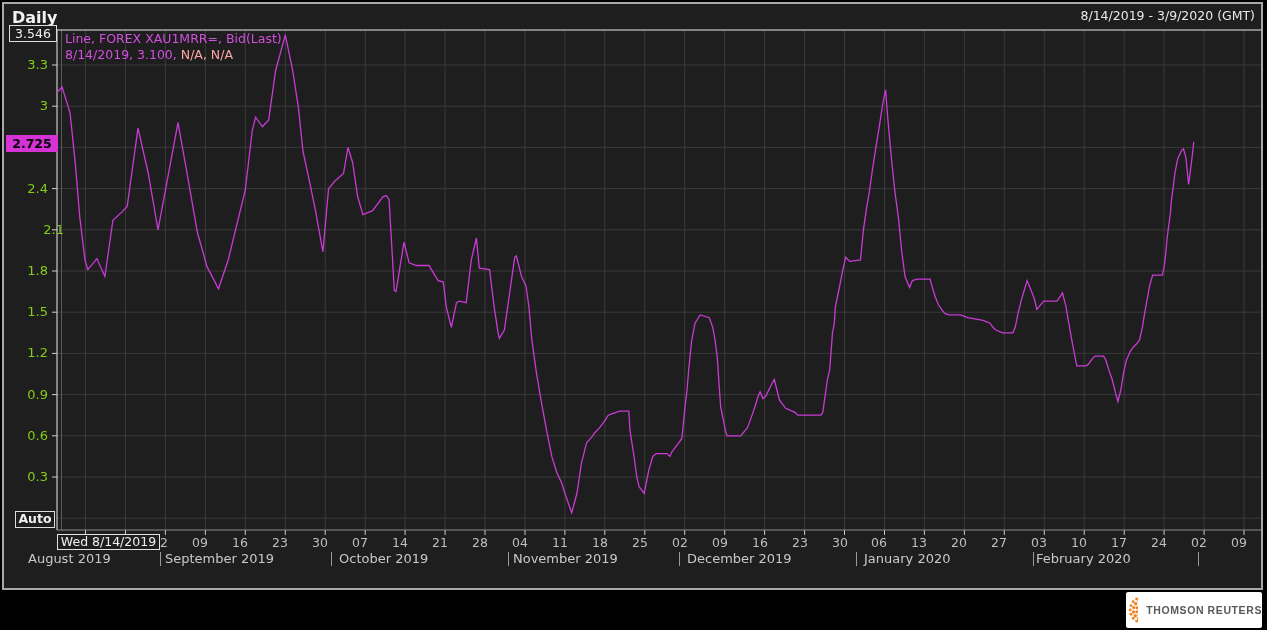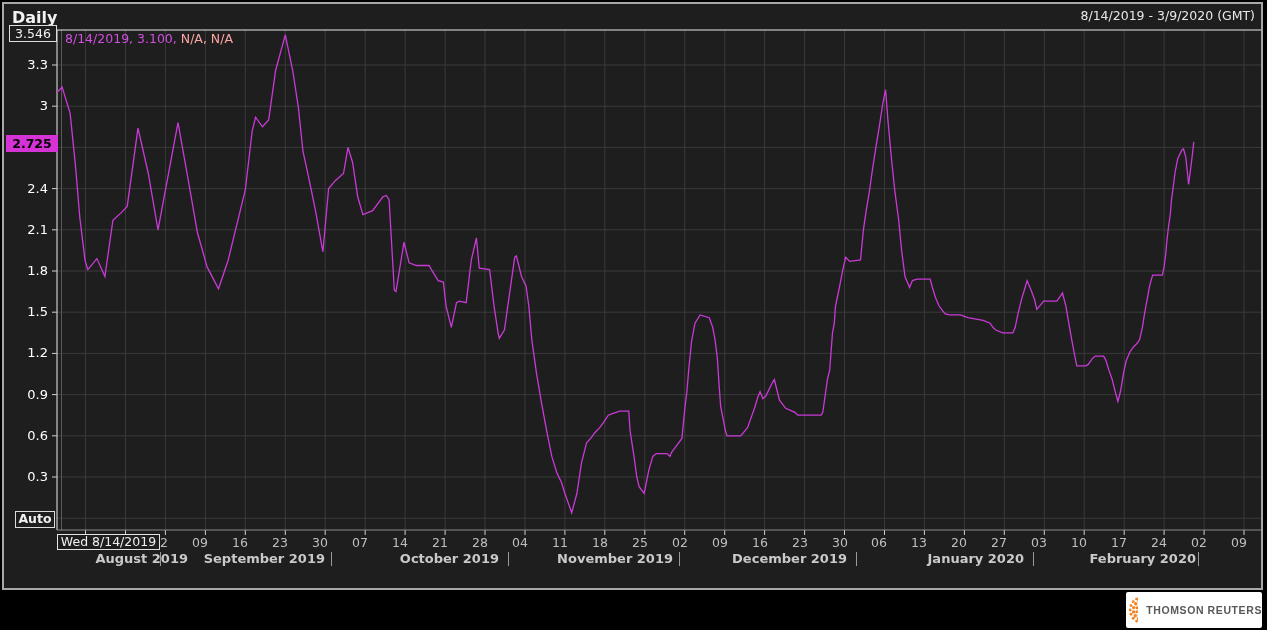--- a/index.html
+++ b/index.html
@@ -13,23 +13,23 @@
   .daterange{position:absolute;right:6px;top:4px;color:#e8e8e8;font-size:12.5px;}
   .legend{position:absolute;left:61px;top:27px;font-size:12.5px;line-height:16px;white-space:nowrap;}
   .legend .mg{color:#d24fe0;}
   .legend .wh{color:#fca5a5;}
   .ybox{position:absolute;box-sizing:border-box;border:1px solid #dcdcdc;background:#1e1e1e;
         color:#f0f0f0;font-size:12.5px;text-align:center;line-height:15px;}
   .ymax{left:5px;top:21px;width:48px;height:17px;}
   .yauto{left:11px;top:507px;width:40px;height:17px;font-weight:bold;line-height:14px;}
   .ymarker{position:absolute;left:2px;top:131px;width:52px;height:17px;background:#d633d6;
         color:#000;font-weight:bold;font-size:12.5px;text-align:center;line-height:17px;}
-  .ylab{position:absolute;width:44px;text-align:right;color:#ffffff;font-size:13px;}
+  .ylab{position:absolute;width:44px;text-align:right;color:#84cc16;font-size:13px;}
   .xlab{position:absolute;width:26px;text-align:left;color:#bfbfbf;font-size:12.5px;top:531px;}
-  .mlab{position:absolute;width:160px;text-align:right;color:#c9c9c9;font-size:13px;font-weight:bold;top:547px;}
+  .mlab{position:absolute;width:160px;text-align:left;color:#c9c9c9;font-size:13px;font-weight:normal;top:547px;}
   .msep{position:absolute;width:1px;height:14px;background:#9a9a9a;top:548px;}
   .cursorbox{position:absolute;left:53px;top:530px;width:103px;height:16px;box-sizing:border-box;
         border:1px solid #e4e4e4;background:#1e1e1e;color:#efefef;font-size:12.5px;
         text-align:center;line-height:14px;white-space:nowrap;}
   .plot-hit{position:absolute;left:53px;top:26px;width:1204px;height:500px;cursor:crosshair;}
   .tr-card{position:absolute;left:1126px;top:592px;width:136px;height:36px;background:#ffffff;
         border-radius:2px;display:flex;align-items:center;}
   .tr-card .brand{color:#57585a;font-size:10.5px;font-weight:bold;letter-spacing:0.6px;
         font-family:"Liberation Sans","DejaVu Sans",sans-serif;margin-left:8px;white-space:nowrap;}
 </style>
@@ -125,32 +125,33 @@
         <line x1="48" y1="390.6" x2="53" y2="390.6" stroke="#cfcfcf" stroke-width="1"></line>
         <line x1="48" y1="431.8" x2="53" y2="431.8" stroke="#cfcfcf" stroke-width="1"></line>
         <line x1="48" y1="473.0" x2="53" y2="473.0" stroke="#cfcfcf" stroke-width="1"></line>
         <polyline points="53.0,88.5 58.1,83.0 66.1,109.1 71.3,159.9 75.8,213.4 81.0,256.0 83.8,265.6 92.9,254.6 100.9,272.5 108.9,216.2 118.1,207.9 123.2,202.4 134.0,124.2 144.3,169.5 154.0,225.8 174.0,118.7 184.3,176.4 193.4,228.5 203.1,262.9 214.5,284.8 224.2,256.0 241.3,186.0 248.2,126.9 251.6,113.2 258.4,122.8 264.7,115.9 271.6,66.5 281.3,30.8 288.7,66.5 294.4,103.6 299.0,147.5 304.7,173.6 311.5,206.6 318.9,247.8 324.6,184.6 331.5,176.4 339.5,169.5 344.0,143.4 348.6,158.5 353.7,192.8 358.9,210.7 368.6,206.6 378.9,192.8 382.3,191.5 385.1,195.6 390.3,286.2 392.0,287.6 400.0,238.2 405.1,258.8 412.5,261.5 425.1,261.5 427.4,265.6 434.2,276.6 439.3,278.0 442.2,302.7 447.3,323.3 452.5,298.6 455.3,297.2 462.2,298.6 467.3,256.0 472.4,234.0 475.3,264.2 485.6,265.6 490.1,302.7 494.1,328.8 495.3,334.3 500.4,326.0 510.7,253.3 512.4,251.9 517.5,272.5 522.1,282.1 524.9,302.7 527.8,335.7 532.4,368.6 537.5,398.8 542.6,426.3 547.8,452.4 552.9,468.9 557.5,478.5 560.9,489.5 567.7,508.7 572.9,489.5 577.4,459.3 582.6,438.7 587.7,433.2 590.6,429.0 595.7,423.6 600.8,416.7 604.3,411.2 607.7,409.8 615.7,407.1 624.8,407.1 626.0,426.3 630.0,452.4 632.8,473.0 635.1,482.6 640.2,489.5 644.8,466.1 648.8,452.4 652.2,449.6 663.0,449.6 665.9,452.4 667.6,448.3 672.8,441.4 677.9,434.5 680.7,405.7 683.0,386.5 684.7,365.9 687.6,337.0 691.0,319.2 696.1,310.9 705.3,313.7 708.7,323.3 711.0,335.7 713.3,353.5 715.0,379.6 716.7,403.0 719.5,416.7 721.3,426.3 723.0,431.8 736.7,431.8 743.5,423.6 747.5,412.6 750.9,403.0 753.8,393.3 756.1,387.8 758.9,394.7 761.8,392.0 768.6,378.2 770.3,375.5 775.5,396.1 781.7,404.3 790.9,408.4 793.7,411.2 817.1,411.2 818.8,408.4 823.4,375.5 825.7,365.9 828.5,328.8 830.3,319.2 831.4,302.7 835.4,283.5 838.8,265.6 841.7,253.3 845.7,257.4 856.5,256.0 859.4,225.8 862.2,206.6 865.6,186.0 868.5,165.4 871.9,143.4 875.9,118.7 878.8,99.5 881.6,85.7 883.9,115.9 887.3,153.0 890.7,186.0 894.7,216.2 897.6,246.4 901.0,272.5 905.6,283.5 908.4,276.6 913.0,275.2 926.1,275.2 928.4,283.5 931.3,293.1 934.7,301.3 937.5,305.4 941.0,309.6 945.0,310.9 956.4,310.9 963.8,313.7 979.2,316.4 986.1,319.2 988.9,323.3 991.8,326.0 998.6,328.8 1008.9,328.8 1011.2,323.3 1014.0,309.6 1017.4,295.8 1020.3,286.2 1023.1,276.6 1027.1,286.2 1030.6,295.8 1032.8,305.4 1039.7,297.2 1052.8,297.2 1056.8,291.7 1058.5,289.0 1062.0,302.7 1064.8,319.2 1067.7,335.7 1071.1,353.5 1072.8,361.8 1081.9,361.8 1084.2,360.4 1088.2,354.9 1091.1,352.1 1099.6,352.1 1101.9,356.3 1104.8,365.9 1108.2,375.5 1109.9,382.4 1111.6,389.2 1113.9,397.5 1116.7,386.5 1119.6,368.6 1122.4,356.3 1125.9,348.0 1127.6,345.3 1129.9,342.5 1132.7,339.8 1135.6,335.7 1138.4,323.3 1140.1,312.3 1141.8,302.7 1143.6,293.1 1145.3,283.5 1147.0,276.6 1148.7,271.1 1158.4,271.1 1160.1,262.9 1161.8,249.1 1163.0,235.4 1164.7,221.7 1166.4,209.3 1167.5,195.6 1169.2,183.2 1170.9,169.5 1172.7,159.9 1173.8,154.4 1177.8,146.1 1179.5,144.8 1181.8,153.0 1183.5,169.5 1184.6,180.5 1186.4,166.7 1188.1,153.0 1189.8,137.9" fill="none" stroke="#c93ad6" stroke-width="1.3"></polyline>
       </svg>
 
     <div class="period">Daily</div>
     <div class="daterange">8/14/2019 - 3/9/2020 (GMT)</div>
 
     <div class="legend">
+      <div class="mg">Line, FOREX XAU1MRR=, Bid(Last)</div>
       <div><span class="mg">8/14/2019, 3.100,</span><span class="wh"> N/A, N/A</span></div>
     </div>
 
     <div class="ybox ymax">3.546</div>
     <div class="ymarker">2.725</div>
     <div class="ybox yauto">Auto</div>
 
     <div id="ylabels">
         <div class="ylab" style="left:0;top:53px">3.3</div>
         <div class="ylab" style="left:0;top:94px">3</div>
         <div class="ylab" style="left:0;top:177px">2.4</div>
-        <div class="ylab" style="left:0;top:218px">2.1</div>
+        <div class="ylab" style="left:16px;top:218px">2.1</div>
         <div class="ylab" style="left:0;top:259px">1.8</div>
         <div class="ylab" style="left:0;top:300px">1.5</div>
         <div class="ylab" style="left:0;top:341px">1.2</div>
         <div class="ylab" style="left:0;top:383px">0.9</div>
         <div class="ylab" style="left:0;top:424px">0.6</div>
         <div class="ylab" style="left:0;top:465px">0.3</div>
       </div>
     <div id="xlabels">
         <div class="xlab" style="left:148px">02</div>
         <div class="xlab" style="left:188px">09</div>

